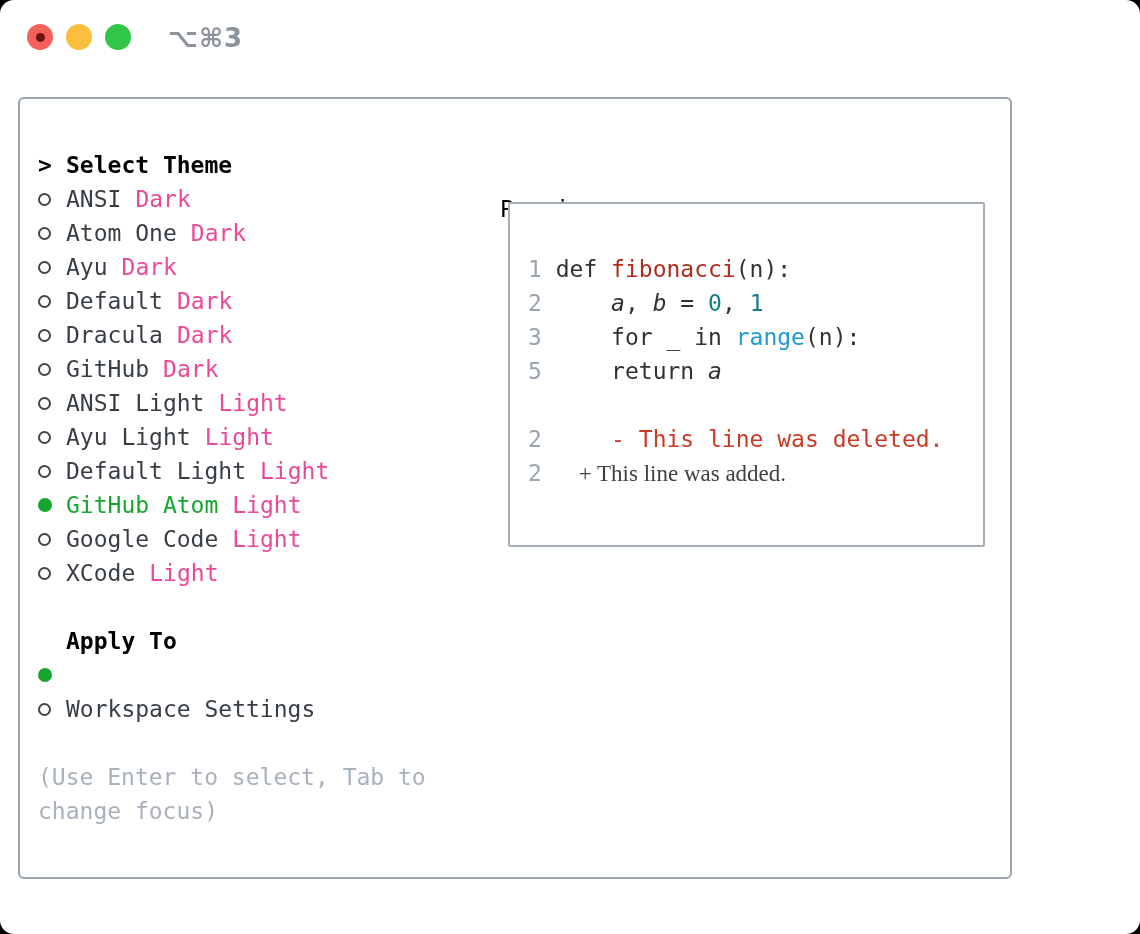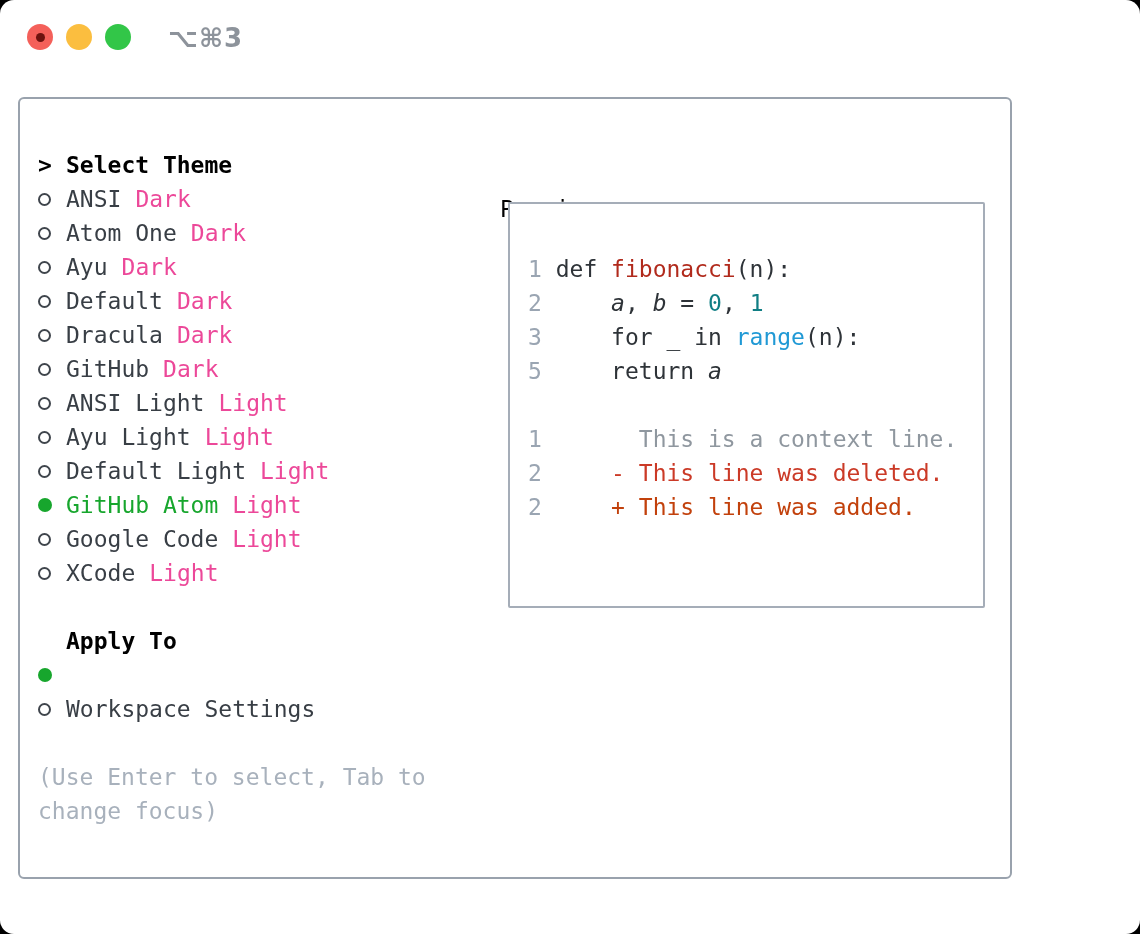--- a/index.html
+++ b/index.html
@@ -34,35 +34,35 @@
   .h { font-weight:bold; color:#000; }
   .ring { width:13px; height:13px; border:2px solid #3f454c; border-radius:50%; }
   .ring.dot { width:14px; height:14px; border:none; background:#17a62d; }
   .name { color:#383e45; }
   .row.selected .name { color:#17a62d; }
   .tag { color:#ec4899; padding-left:14px; }
   .help { color:#a8b1bc; }
   
   .preview-title { position:absolute; left:480px; top:50px; height:34px; line-height:34px; font-size:23px; font-weight:normal; color:#000;margin-top:43px; }
   .preview-box {
-    position:absolute; left:488px; top:103px; width:477px; height:406px;
+    position:absolute; left:488px; top:103px; width:477px; height:345px;
     border:2px solid #a5adb8; border-radius:2px; background:#fff;
     padding:48px 0 0 18px; overflow:hidden;
   }
   .code-line { height:34px; line-height:34px; font-size:23px; white-space:pre; }
   .ln     { color:#9aa5b2; }
   .c-kw   { color:#2e3338; }
   .c-pl   { color:#2e3338; }
   .c-fn   { color:#b12a1c; }
   .c-num  { color:#107e84; }
   .c-call { color:#2099d5; }
   .c-var  { color:#2e3338; font-style:italic; }
   .c-ctx  { color:#8f979f; }
   .c-del  { color:#cb3a27; }
-  .c-add  { color:#c2410c; }
+  .c-add  { color:#404040;font-family:Liberation Serif, serif; }
 </style>
 </head>
 <body>
 
 <div class="window">
   <div class="titlebar">
     <span class="tl red">
         <span class="tl-dot"></span>
       </span>
     <span class="tl yellow"></span>
@@ -131,19 +131,18 @@
     </div>
 
     <div class="preview-title">Preview</div>
     <div class="preview-box">
       <div id="code">
           <div class="code-line"><span class="ln">1 </span><span class="c-kw">def </span><span class="c-fn">fibonacci</span><span class="c-pl">(n):</span></div>
           <div class="code-line"><span class="ln">2 </span><span class="c-pl">    </span><span class="c-var">a</span><span class="c-pl">, </span><span class="c-var">b</span><span class="c-pl"> = </span><span class="c-num">0</span><span class="c-pl">, </span><span class="c-num">1</span></div>
           <div class="code-line"><span class="ln">3 </span><span class="c-kw">    for _ in </span><span class="c-call">range</span><span class="c-pl">(n):</span></div>
           <div class="code-line"><span class="ln">5 </span><span class="c-kw">    return </span><span class="c-var">a</span></div>
           <div class="code-line"><span class="ln"></span></div>
-          <div class="code-line"><span class="ln">1 </span><span class="c-ctx">      This is a context line.</span></div>
           <div class="code-line"><span class="ln">2 </span><span class="c-del">    - This line was deleted.</span></div>
           <div class="code-line"><span class="ln">2 </span><span class="c-add">    + This line was added.</span></div>
         </div>
     </div>
   </div>
 </div>
 
 </body></html>

